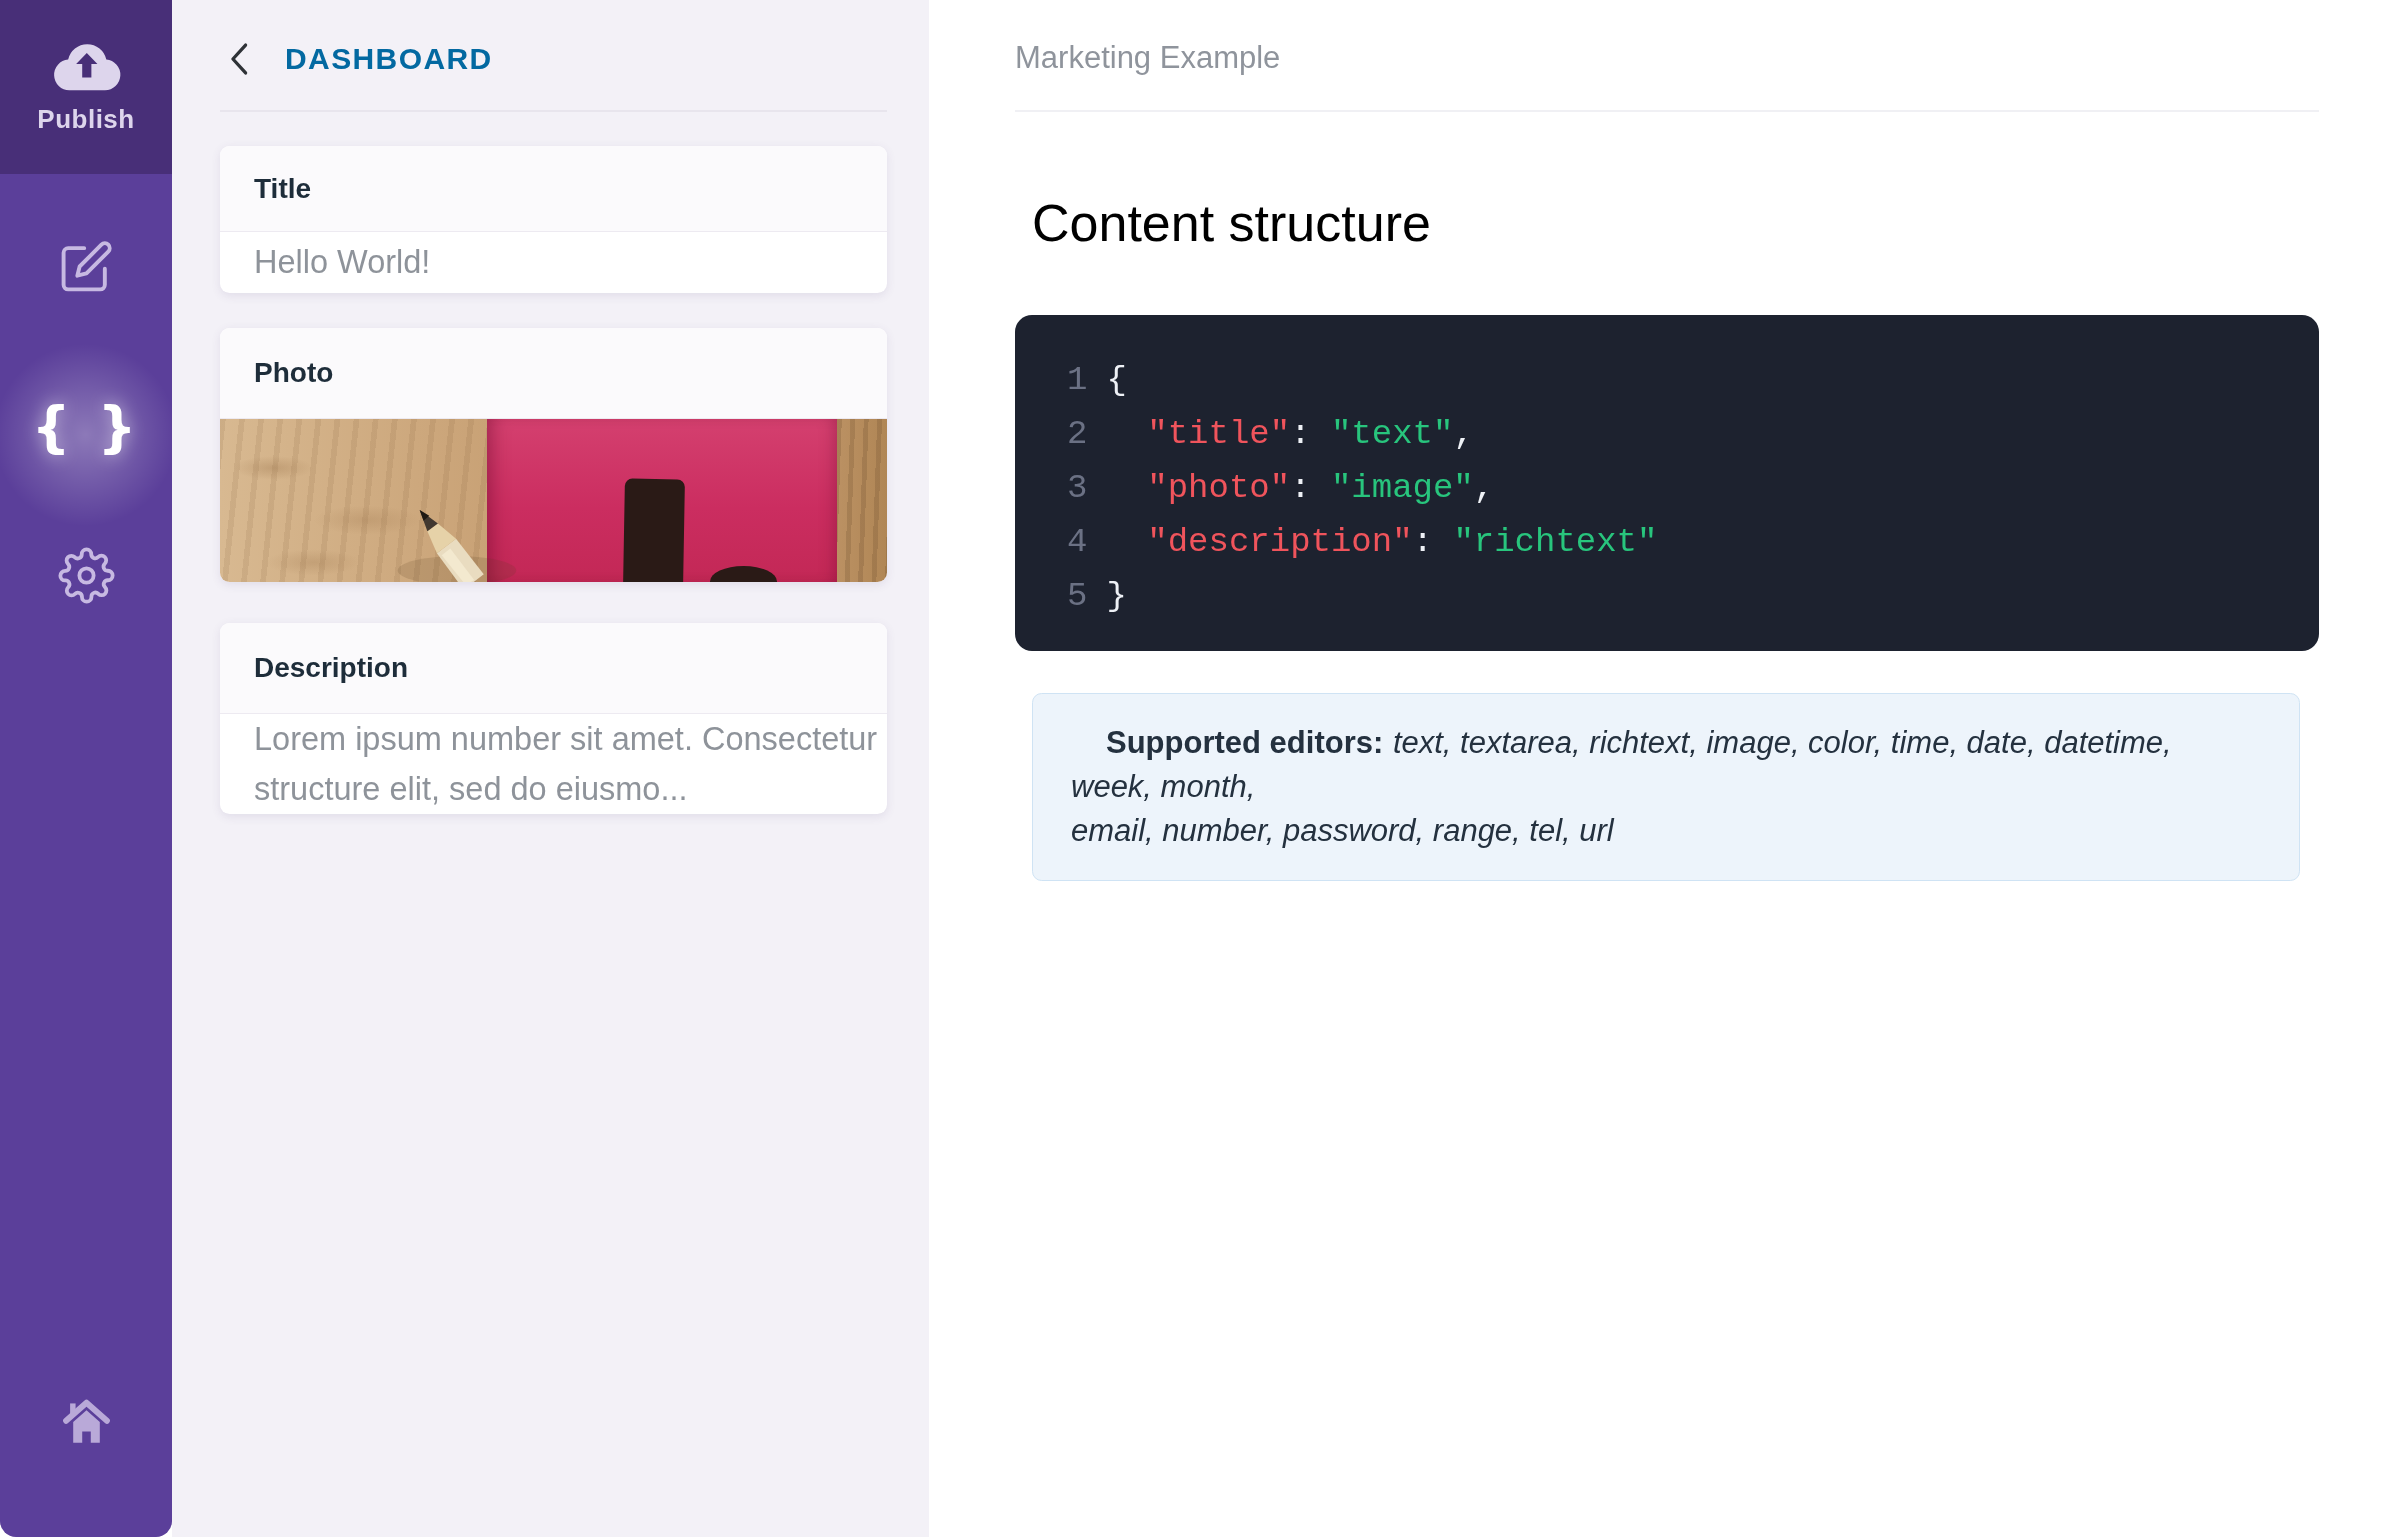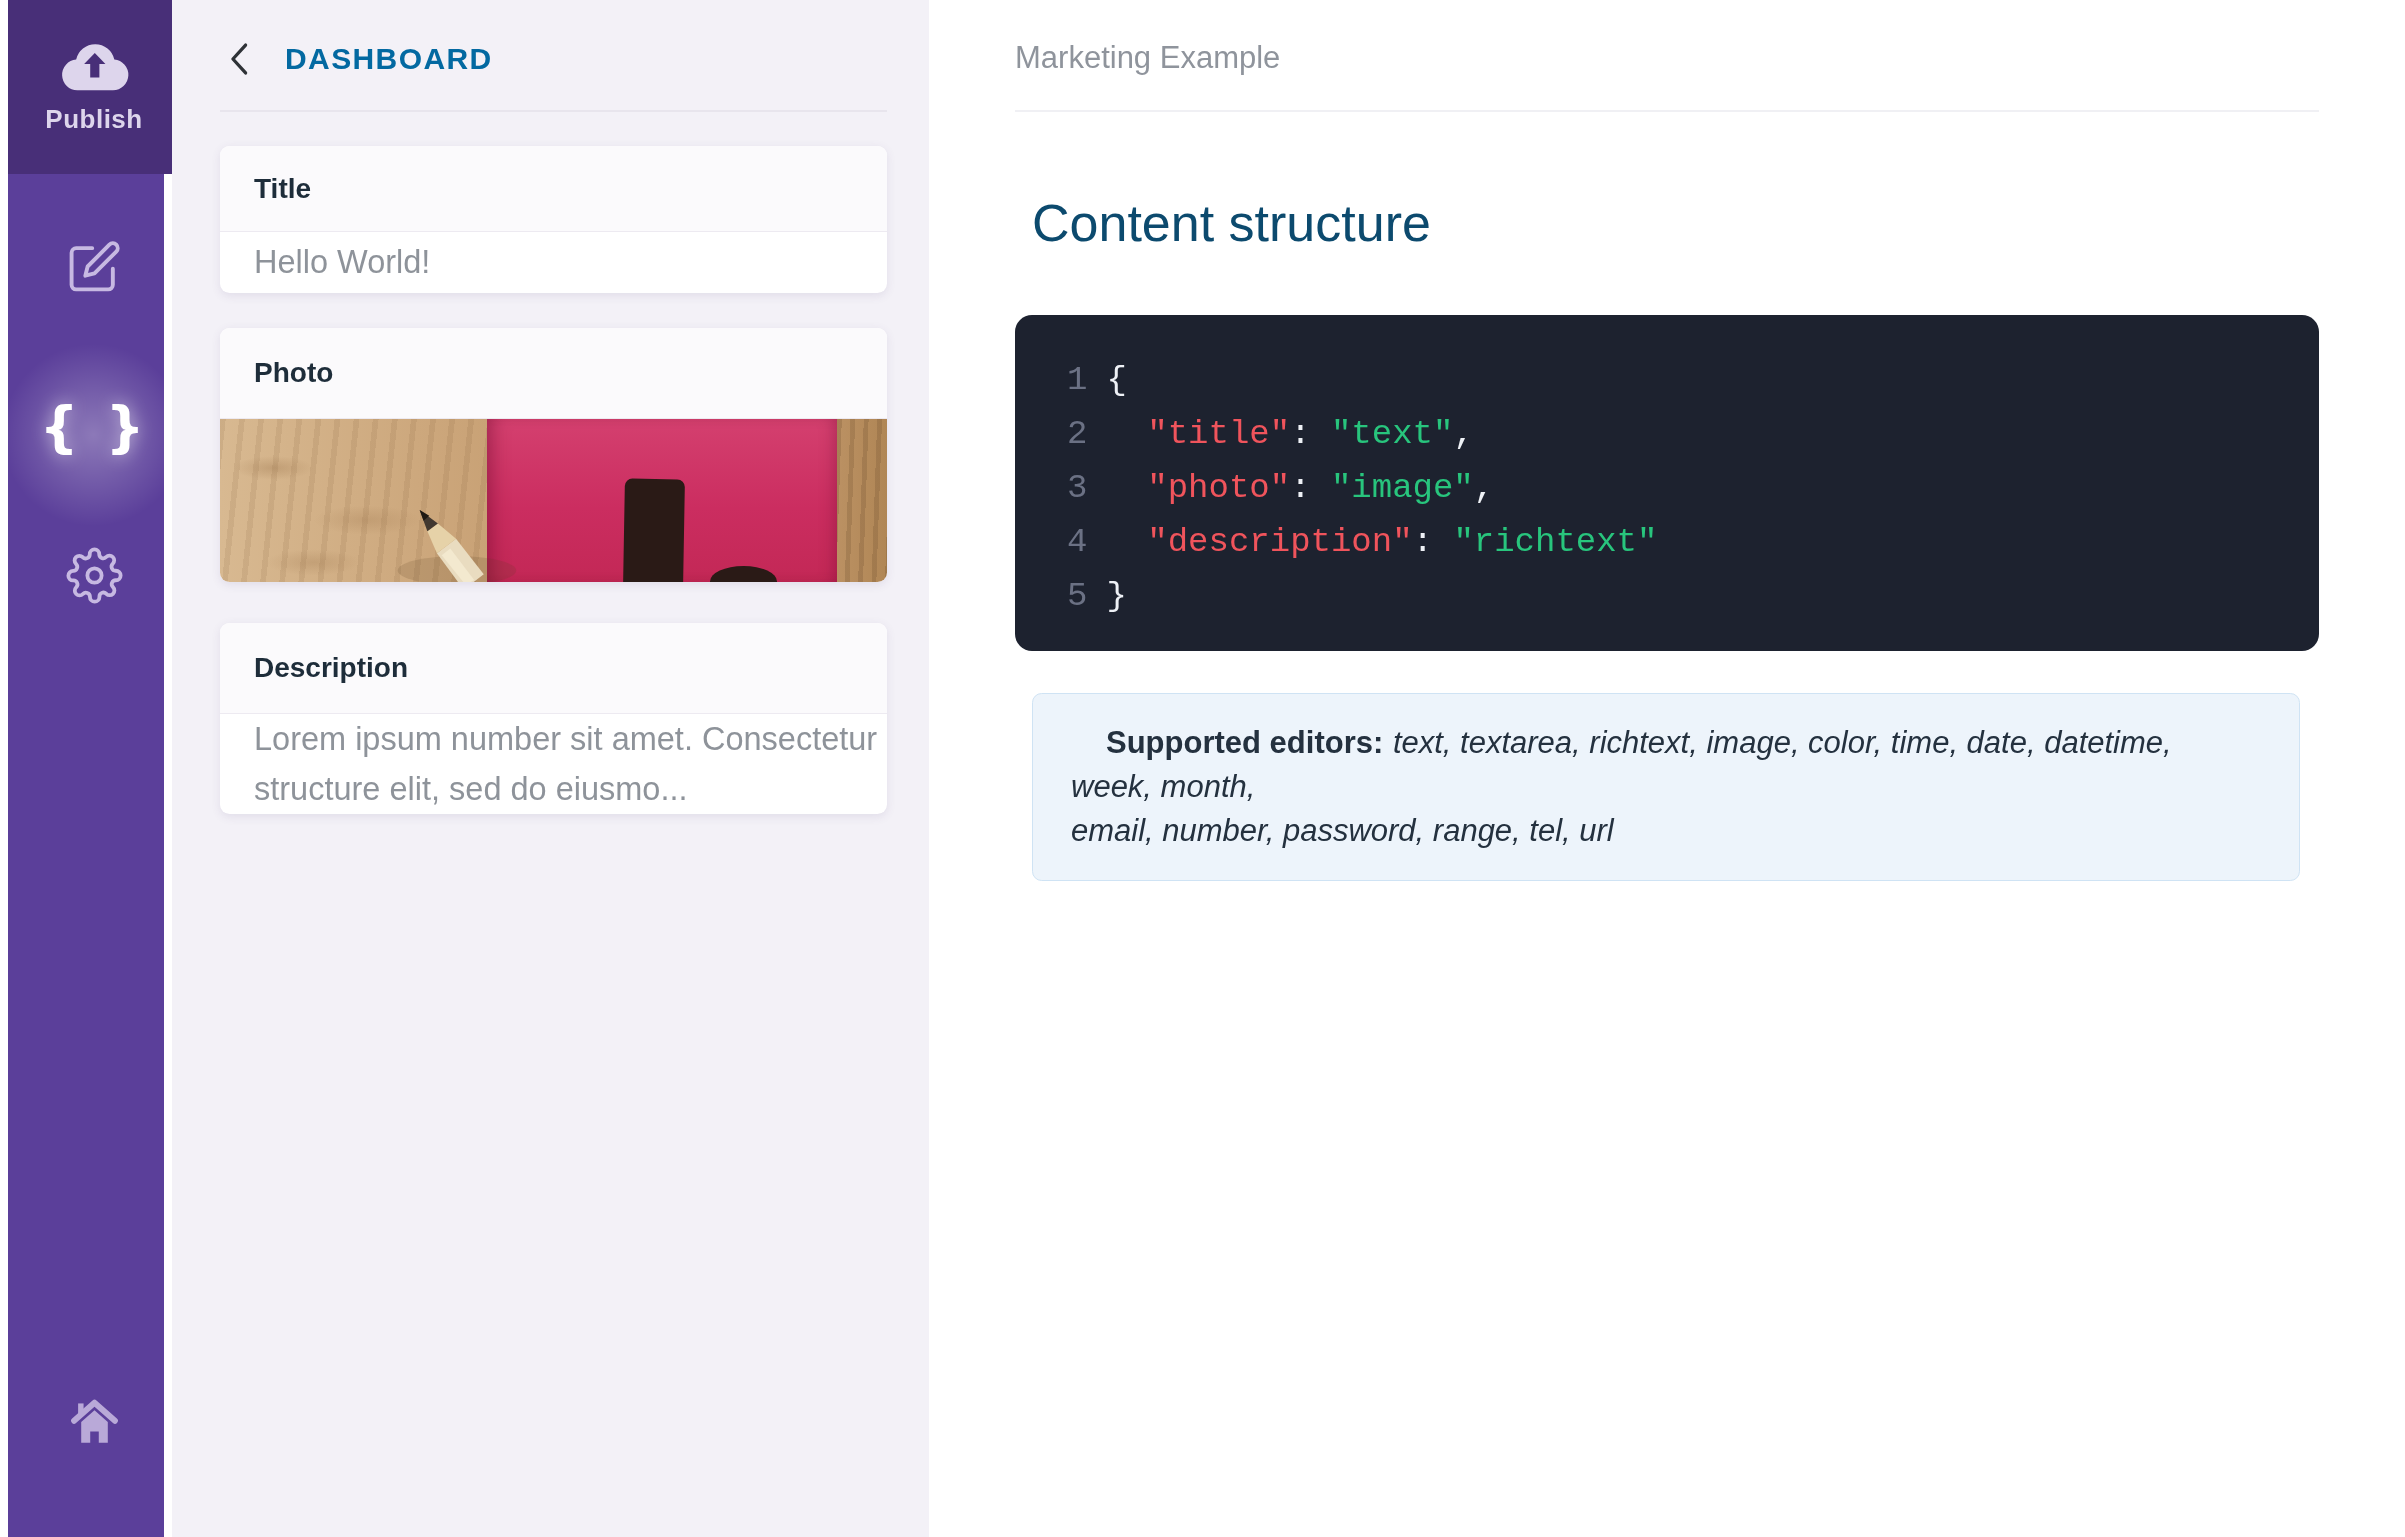--- a/index.html
+++ b/index.html
@@ -8,21 +8,21 @@
     --heading-dark:#1e2d3a; --text-gray:#8e939a; --divider:#e8e5ed; --divider-right:#f0f0f4;
     --code-bg:#1d222f; --code-plain:#eef1f6; --code-key:#f0545c; --code-value:#28c57d; --code-num:#6b7184;
     --info-bg:#edf4fb; --info-border:#cfe3f4; --info-text:#24313f;
     --pink:#cb2d60;
   }
   *{margin:0;padding:0;box-sizing:border-box;}
   html,body{width:2405px;height:1537px;overflow:hidden;background:#fff;
     font-family:"Liberation Sans", sans-serif;}
 
   
-  .sidebar{position:absolute;left:8px;top:0;width:156px;height:1537px;background:var(--sidebar);}
+  .sidebar{position:absolute;left:0;top:0;width:172px;height:1537px;background:var(--sidebar);border-radius:16px;}
   .publish{position:absolute;left:0;top:0;width:172px;height:174px;background:var(--publish);
     display:flex;flex-direction:column;align-items:center;justify-content:center;gap:7.6px;cursor:pointer;}
   .publish-label{color:#ddd5ec;font-size:26px;font-weight:700;letter-spacing:0.5px;}
   .side-icon{position:absolute;left:0;width:172px;display:flex;justify-content:center;cursor:pointer;}
   .glow{position:absolute;left:-7.6px;top:344px;width:187px;height:182px;pointer-events:none;
     background:radial-gradient(circle at 50% 50%, rgba(255,255,255,.30) 0%, rgba(255,255,255,.12) 42%, rgba(255,255,255,0) 70%);}
   .braces{color:#ffffff;font-size:55px;font-weight:700;letter-spacing:3.8px;
     font-family:"DejaVu Sans", sans-serif; text-shadow:0 0 17px rgba(255,255,255,.55);}
 
   
@@ -63,21 +63,21 @@
   .letter-bar{position:absolute;left:60.5%;top:37%;width:9%;height:66%;
     background:#2a1a16;border-radius:7.6px 7.6px 0 0;transform:rotate(1deg);}
   .letter-blob{position:absolute;left:73.5%;bottom:-15.3px;width:10%;height:31px;
     background:#2a1a16;border-radius:50%;}
   .pencil{position:absolute;left:0;top:0;width:100%;height:100%;}
 
   
   .main{position:absolute;left:929px;top:0;width:1476px;height:1537px;background:#ffffff;}
   .breadcrumb{position:absolute;left:86px;top:40px;font-size:31px;color:#8f949c;}
   .main-divider{position:absolute;left:86px;top:110px;width:1304px;height:1.9px;background:var(--divider-right);}
-  .page-heading{position:absolute;left:103px;top:193px;font-size:52px;font-weight:300;color:#0c4a6e;}
+  .page-heading{position:absolute;left:103px;top:193px;font-size:52px;font-weight:300;color:#000000;}
 
   .code-block{position:absolute;left:86px;top:315px;width:1304px;height:336px;background:var(--code-bg);
     border-radius:17px;padding:38px 0 0 32.5px;font-family:"Liberation Mono", monospace;font-size:34px;}
   .code-line{display:flex;height:54px;line-height:54px;white-space:pre;}
   .code-line .ln{width:40px;text-align:right;color:var(--code-num);margin-right:19px;flex:none;}
   .tok-plain{color:var(--code-plain);}
   .tok-key{color:var(--code-key);}
   .tok-value{color:var(--code-value);}
 
   .info-box{position:absolute;left:103px;top:693px;width:1268px;background:var(--info-bg);

